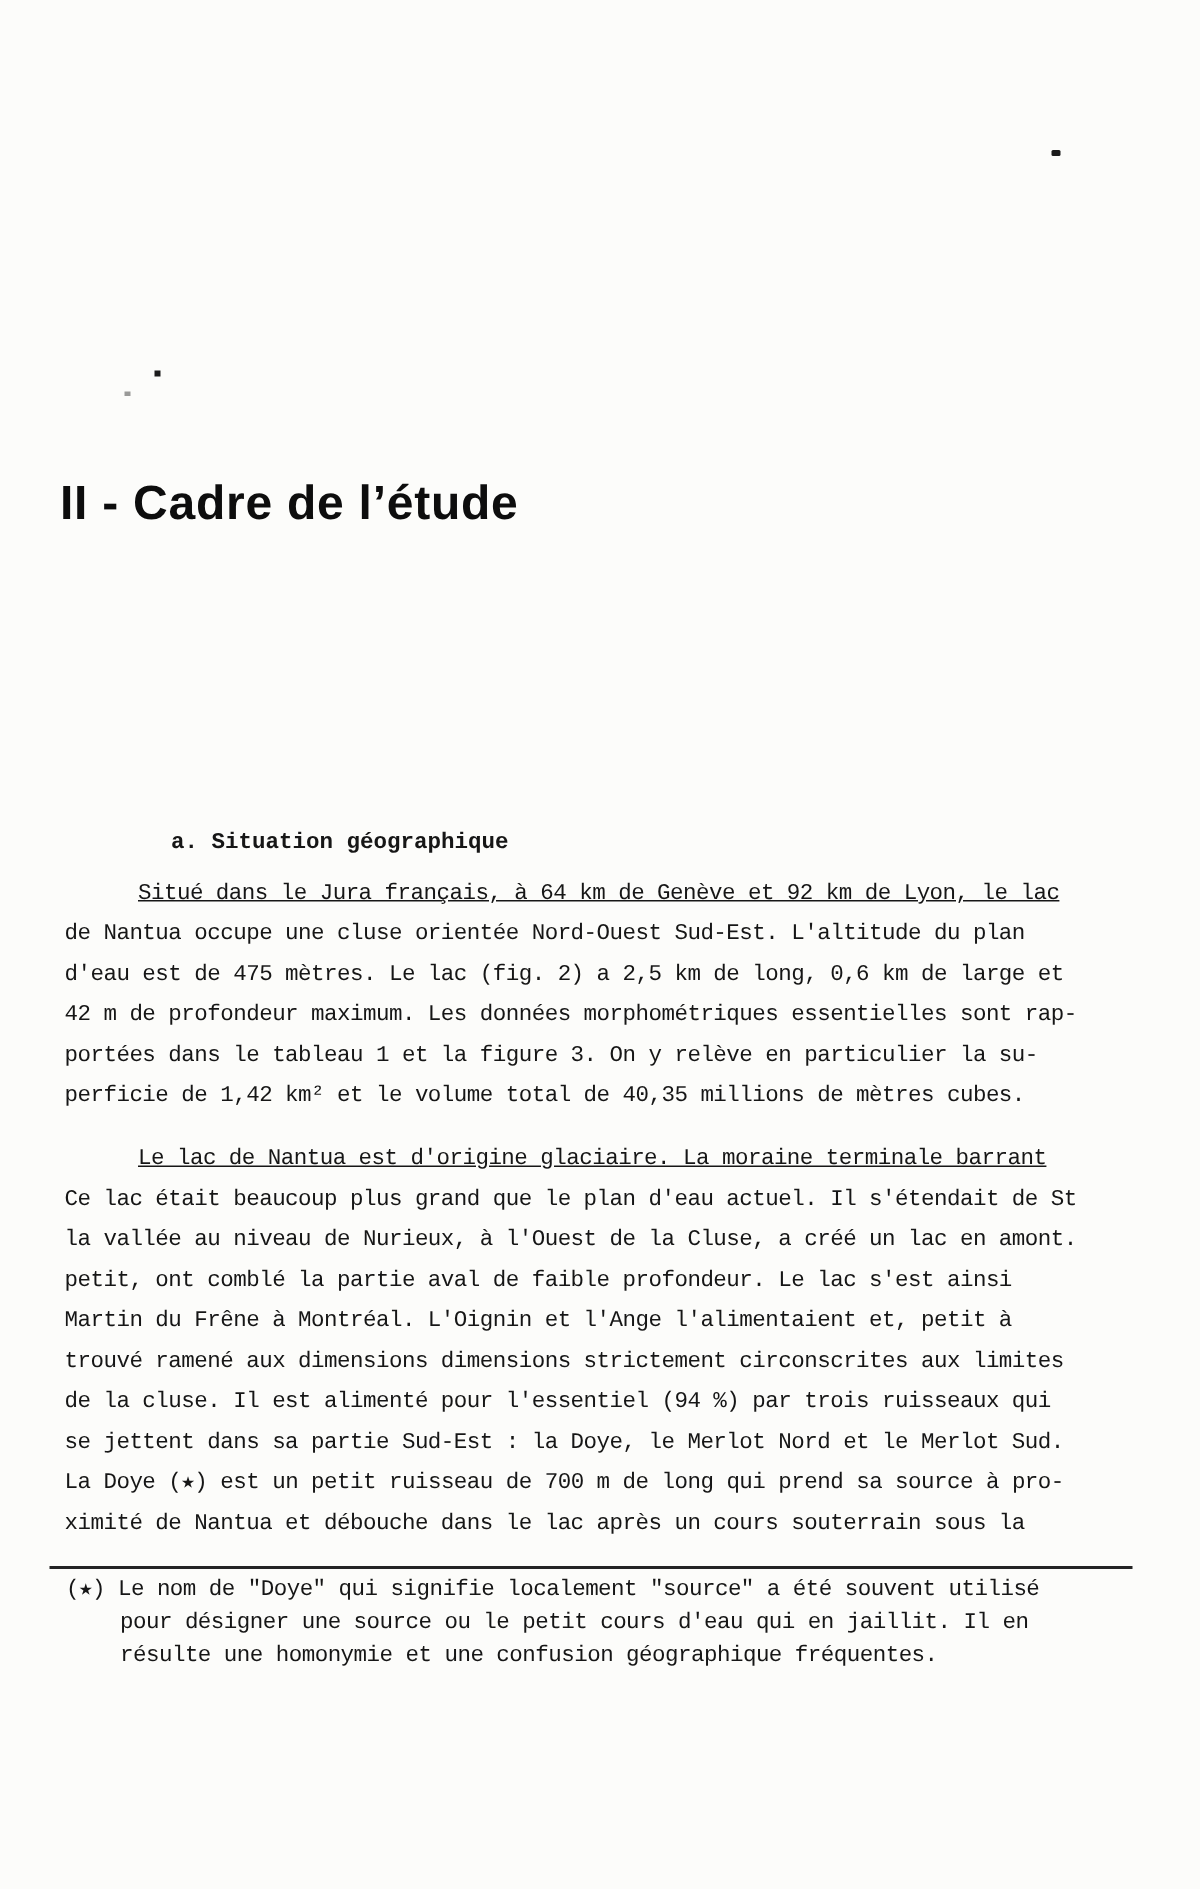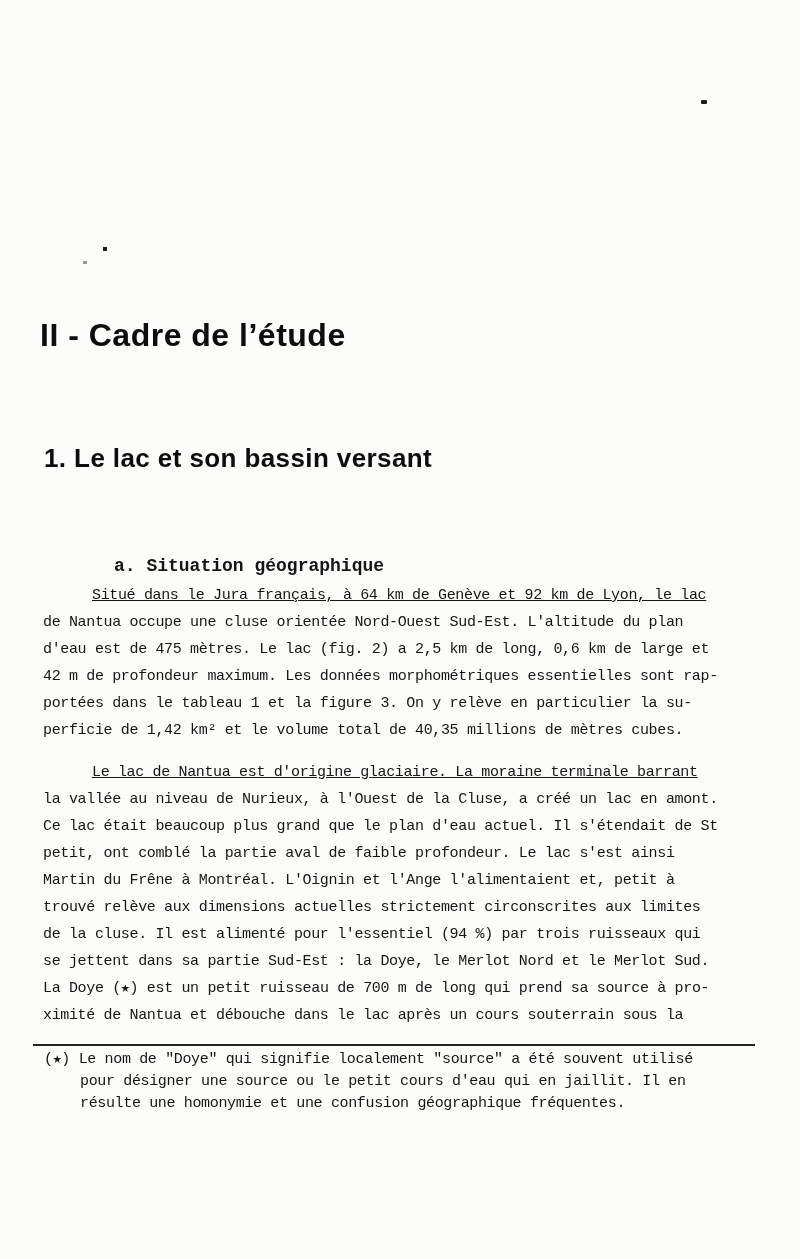--- a/index.html
+++ b/index.html
@@ -35,21 +35,21 @@
     font-weight: bold;
     font-size: 26px;
     letter-spacing: 0.4px;
     color: #0d0d0d;
   }
   .h-subsection {
     position: absolute;
     left: 114px;
     top: 538px;
     font-family: "Liberation Mono", "DejaVu Sans Mono", monospace;
-    font-size: 18px;
+    font-size: 15px;
     color: #161616;
     white-space: pre;
   }
   
   .para {
     position: absolute;
     left: 43px;
     font-family: "Liberation Mono", "DejaVu Sans Mono", monospace;
     font-size: 15px;
     letter-spacing: -0.35px;
@@ -102,40 +102,39 @@
 <body>
 
 <div class="page">
 
   <div class="speck" id="speck-top-right"></div>
   <div class="speck" id="speck-left-a"></div>
   <div class="speck" id="speck-left-b"></div>
 
   <h1 class="h-chapter">II - Cadre de l’étude</h1>
 
-  <h2 class="h-section">1. Le lac et son bassin versant</h2>
 
   <h3 class="h-subsection">a. Situation géographique</h3>
 
   <div class="para" id="paragraph-1">
     <div class="line indent">Situé dans le Jura français, à 64 km de Genève et 92 km de Lyon, le lac</div>
     <div class="line">de Nantua occupe une cluse orientée Nord-Ouest Sud-Est. L'altitude du plan</div>
     <div class="line">d'eau est de 475 mètres. Le lac (fig. 2) a 2,5 km de long, 0,6 km de large et</div>
     <div class="line">42 m de profondeur maximum. Les données morphométriques essentielles sont rap-</div>
     <div class="line">portées dans le tableau 1 et la figure 3. On y relève en particulier la su-</div>
     <div class="line">perficie de 1,42 km² et le volume total de 40,35 millions de mètres cubes.</div>
   </div>
 
   <div class="para" id="paragraph-2">
     <div class="line indent">Le lac de Nantua est d'origine glaciaire. La moraine terminale barrant</div>
+    <div class="line">Ce lac était beaucoup plus grand que le plan d'eau actuel. Il s'étendait de St</div>
     <div class="line">la vallée au niveau de Nurieux, à l'Ouest de la Cluse, a créé un lac en amont.</div>
-    <div class="line">Ce lac était beaucoup plus grand que le plan d'eau actuel. Il s'étendait de St</div>
     <div class="line">petit, ont comblé la partie aval de faible profondeur. Le lac s'est ainsi</div>
     <div class="line">Martin du Frêne à Montréal. L'Oignin et l'Ange l'alimentaient et, petit à</div>
-    <div class="line">trouvé relève aux dimensions actuelles strictement circonscrites aux limites</div>
+    <div class="line">trouvé ramené aux dimensions dimensions strictement circonscrites aux limites</div>
     <div class="line">de la cluse. Il est alimenté pour l'essentiel (94 %) par trois ruisseaux qui</div>
     <div class="line">se jettent dans sa partie Sud-Est : la Doye, le Merlot Nord et le Merlot Sud.</div>
     <div class="line">La Doye (★) est un petit ruisseau de 700 m de long qui prend sa source à pro-</div>
     <div class="line">ximité de Nantua et débouche dans le lac après un cours souterrain sous la</div>
   </div>
 
   <div class="footnote-rule"></div>
 
   <div class="footnote">
     <div class="line">(★) Le nom de "Doye" qui signifie localement "source" a été souvent utilisé</div>

